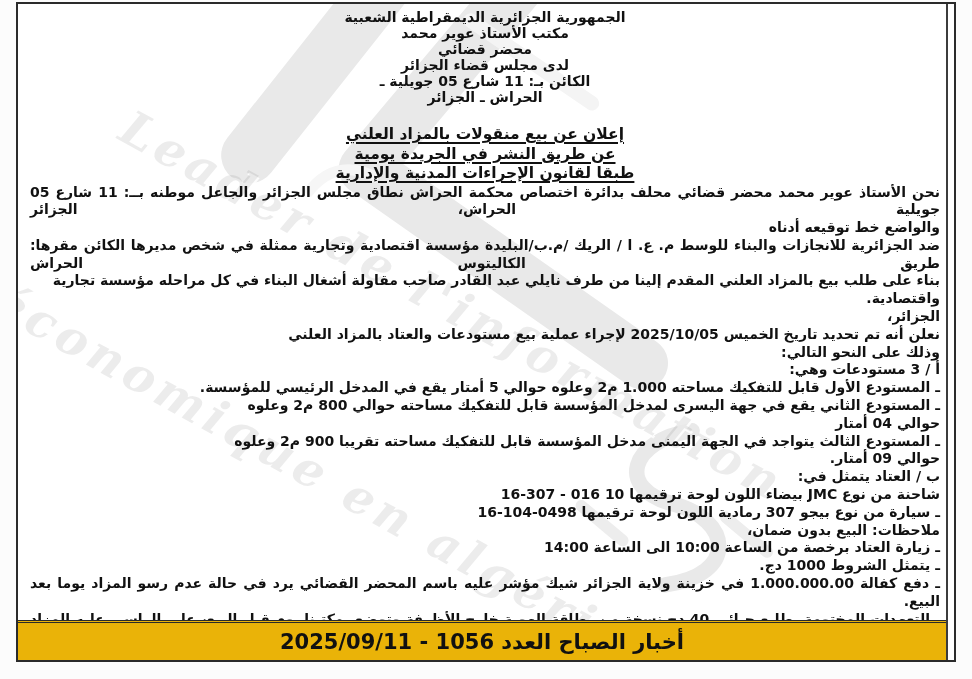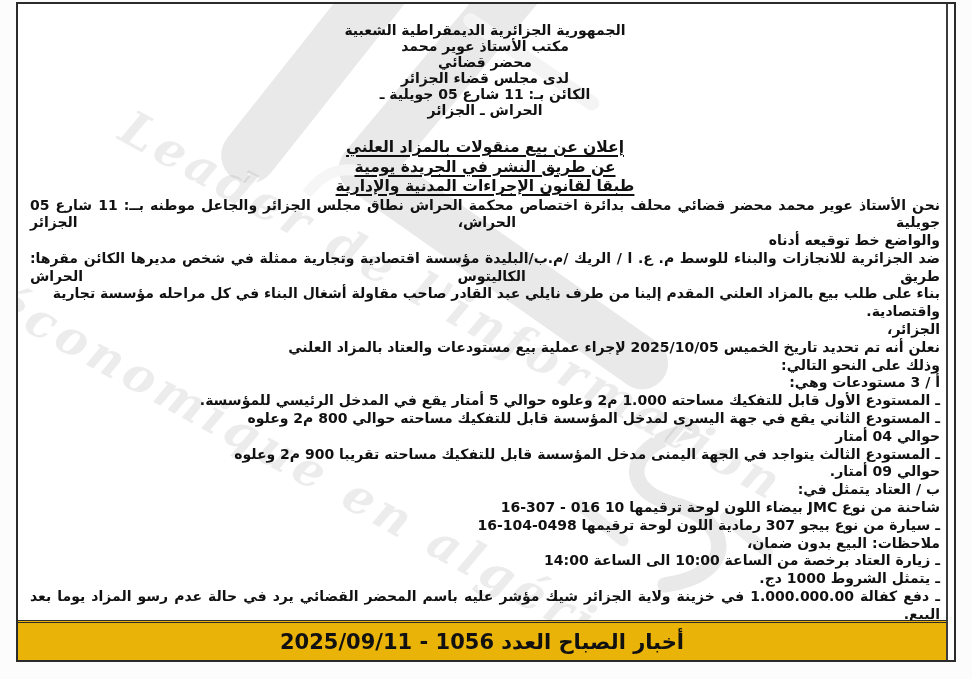--- a/index.html
+++ b/index.html
@@ -21,21 +21,21 @@
     position:absolute;direction:ltr;white-space:nowrap;pointer-events:none;
     font-family:"DejaVu Serif",serif;font-style:italic;font-weight:bold;
     font-size:48px;letter-spacing:5px;color:rgba(70,70,70,0.10);
     text-shadow:2px 2px 0 rgba(255,255,255,0.85);
     transform-origin:0 0;
   }
   #wm1{left:120px;top:95px;transform:rotate(29deg);}
   #wm2{left:-6px;top:268px;transform:rotate(29deg);}
   
   .content{position:absolute;top:0;right:14px;left:12px;bottom:40px;z-index:2;}
-  .office-header{margin-top:18px;text-align:center;font-weight:bold;font-size:14px;line-height:16px;}
+  .office-header{margin-top:5px;text-align:center;font-weight:bold;font-size:14px;line-height:16px;}
   .title-block{margin-top:20px;text-align:center;font-weight:bold;font-size:15.5px;line-height:19.5px;}
   .title-block .title-line{text-decoration:underline;text-decoration-thickness:2px;text-underline-offset:3px;}
   .body-block{font-weight:bold;font-size:14px;line-height:17.8px;text-align:right;}
   .body-block .stretch{text-align:justify;text-align-last:justify;}
   
   .footer-box{
     position:absolute;left:0;right:8px;bottom:0;height:37px;z-index:2;
     border-top:3px double #2b2b2b;background:#eab308;
     display:flex;align-items:center;justify-content:center;
   }

